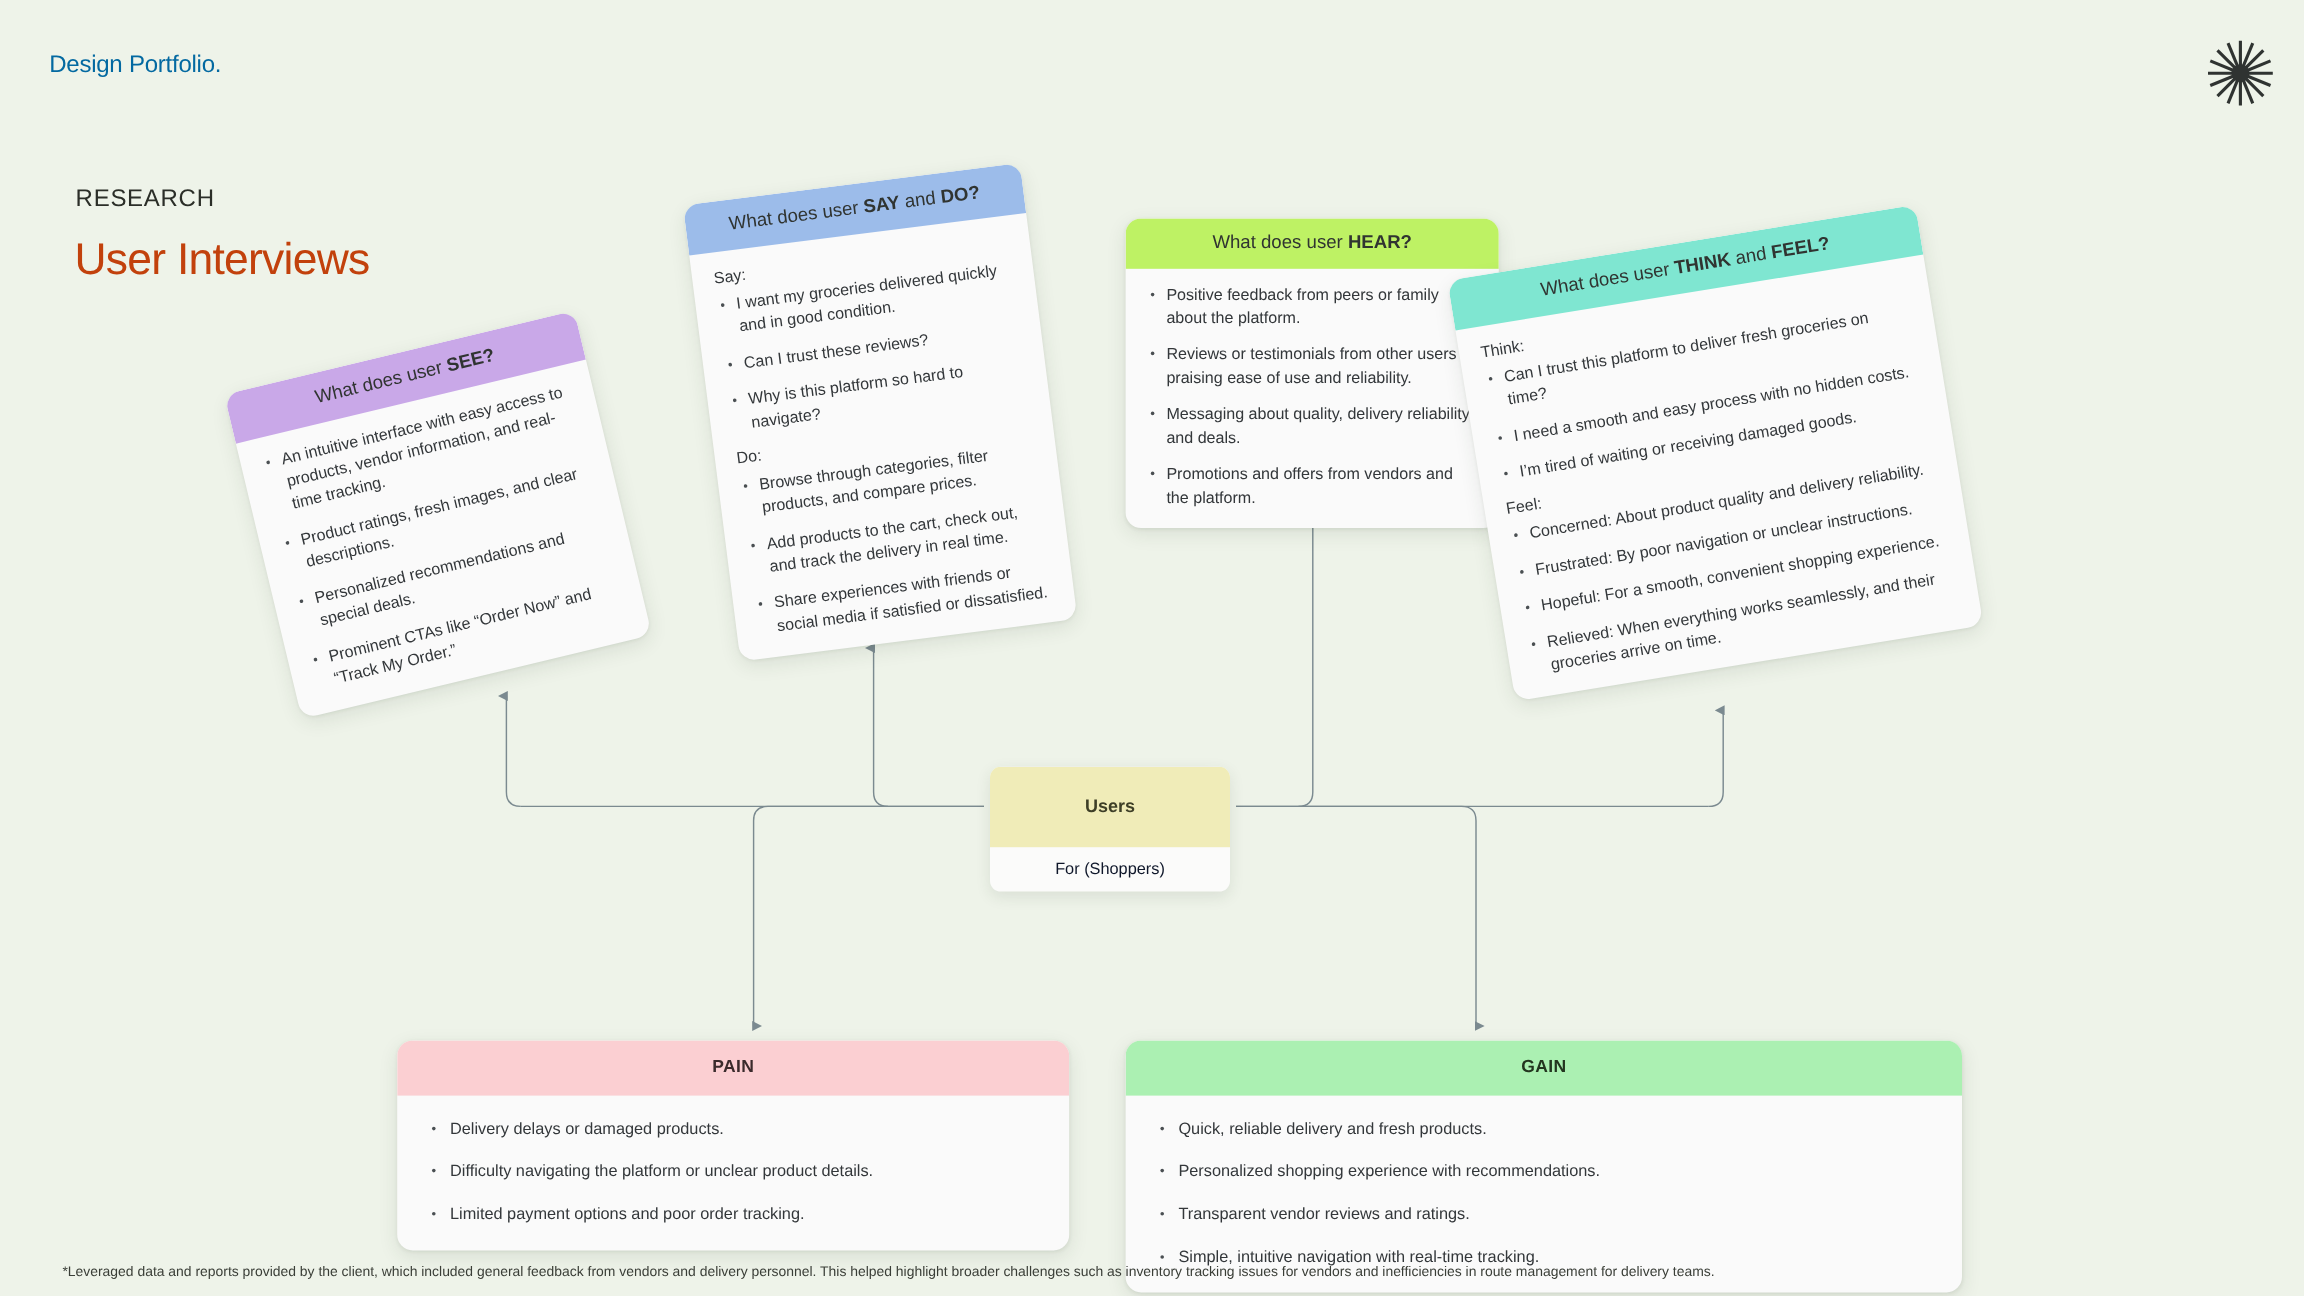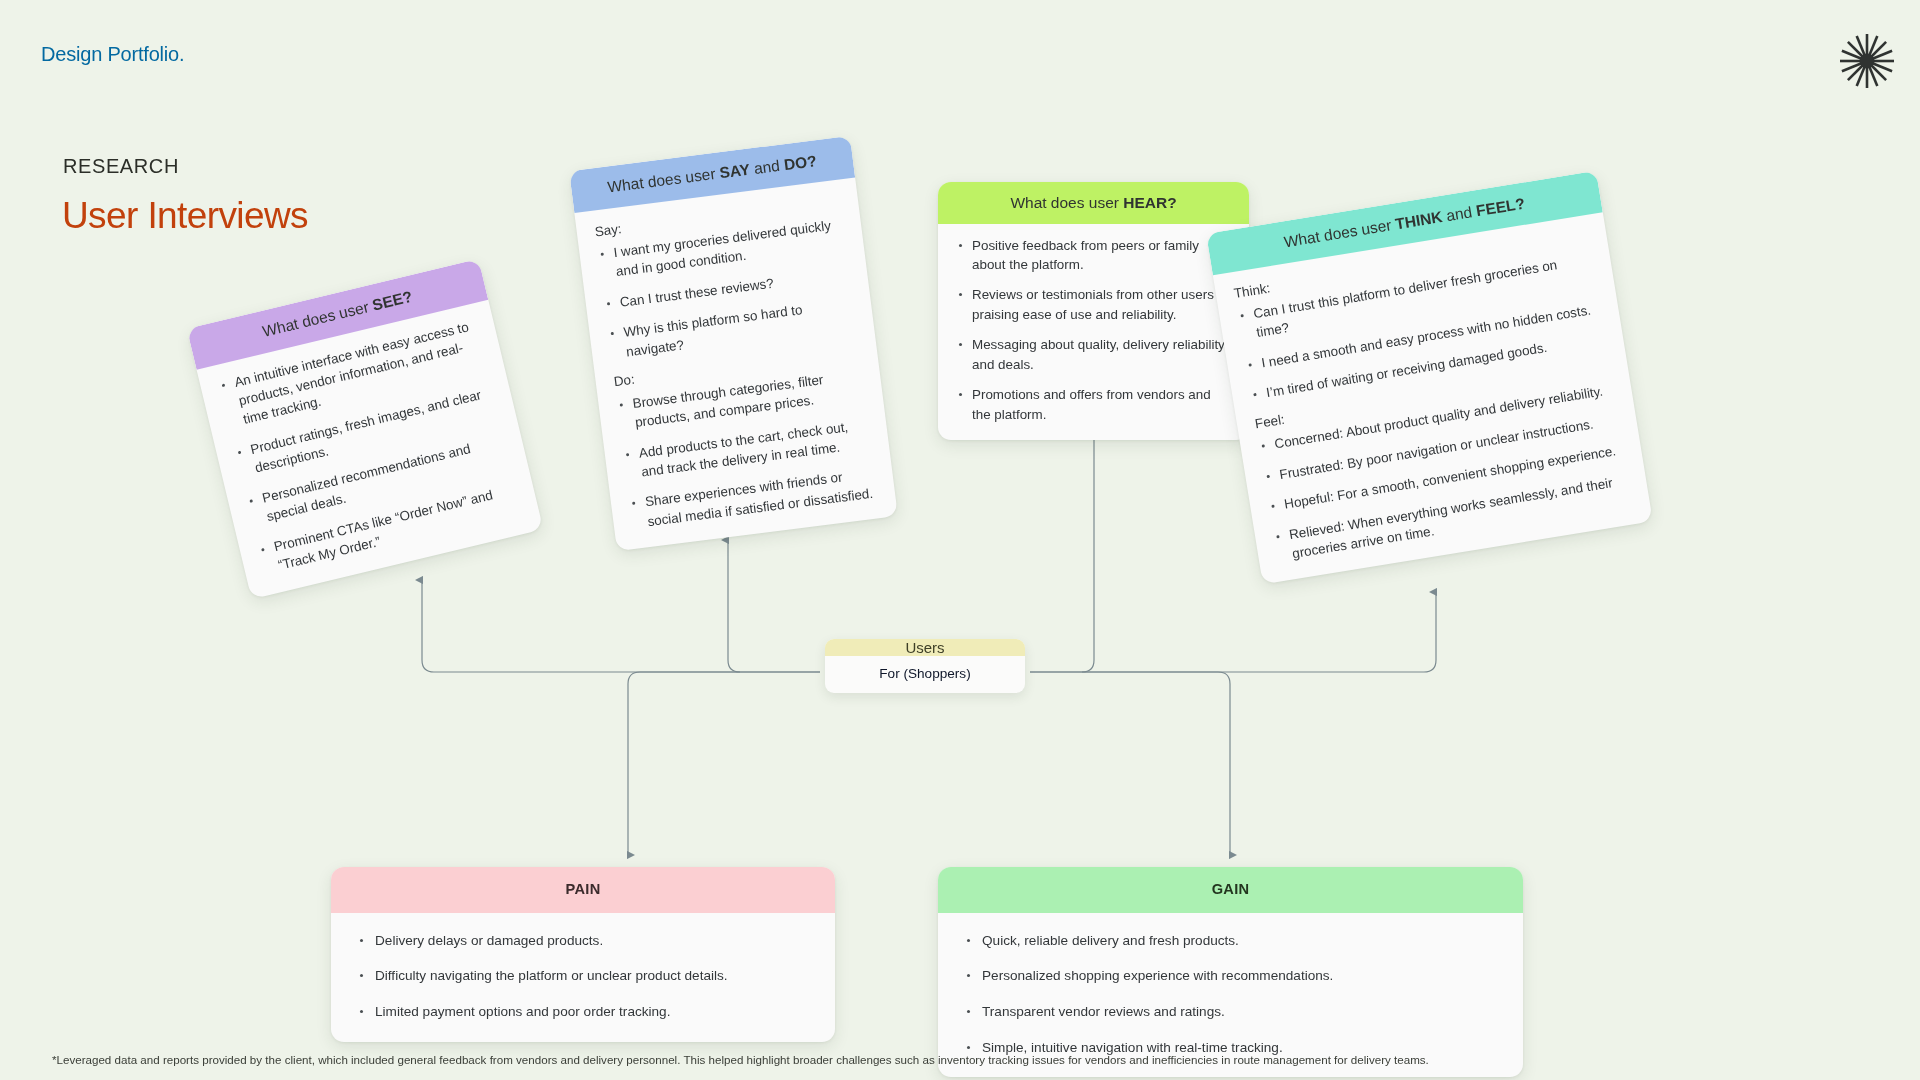--- a/index.html
+++ b/index.html
@@ -106,32 +106,32 @@
   #node-users{
     position:absolute;left:825px;top:639px;width:200px;
     background:#fbfbfa;
     border-radius:9px;
     box-shadow:0 4px 12px rgba(40,55,35,0.10);
     overflow:hidden;
     text-align:center;
   }
   #node-users .nh{
     background:#f0ecb8;
-    padding:0 8px;
-    font-size:15px;font-weight:400;color:#3e3f27;
+    padding:25px 8px;
+    font-size:15px;font-weight:700;color:#3e3f27;
   }
   #node-users .nb{
     padding:10px 8px 12px;
     font-size:13.6px;color:#0f172a;
   }
 
   
-  #card-pain{left:331px;top:867px;width:504px;}
+  #card-pain{left:331px;top:867px;width:560px;}
   #card-pain .hd{background:#fbcfd2;font-weight:700;color:#3b2b2c;font-size:14.6px;letter-spacing:0.3px;padding:14px 10px;}
-  #card-gain{left:938px;top:867px;width:585px;}
+  #card-gain{left:938px;top:867px;width:697px;}
   #card-gain .hd{background:#abf0b2;font-weight:700;color:#23351f;font-size:14.6px;letter-spacing:0.3px;padding:14px 10px;}
   #card-pain .bd,#card-gain .bd{padding:18px 20px 20px 26px;}
   #card-pain li,#card-gain li{margin-bottom:16px;padding-left:18px;font-size:13.6px;}
   #card-pain li:last-child,#card-gain li:last-child{margin-bottom:0;}
 
   
   .footnote{
     position:absolute;left:52px;top:1052px;width:1760px;
     font-size:11.6px;color:#3a3e37;line-height:1.35;
   }

